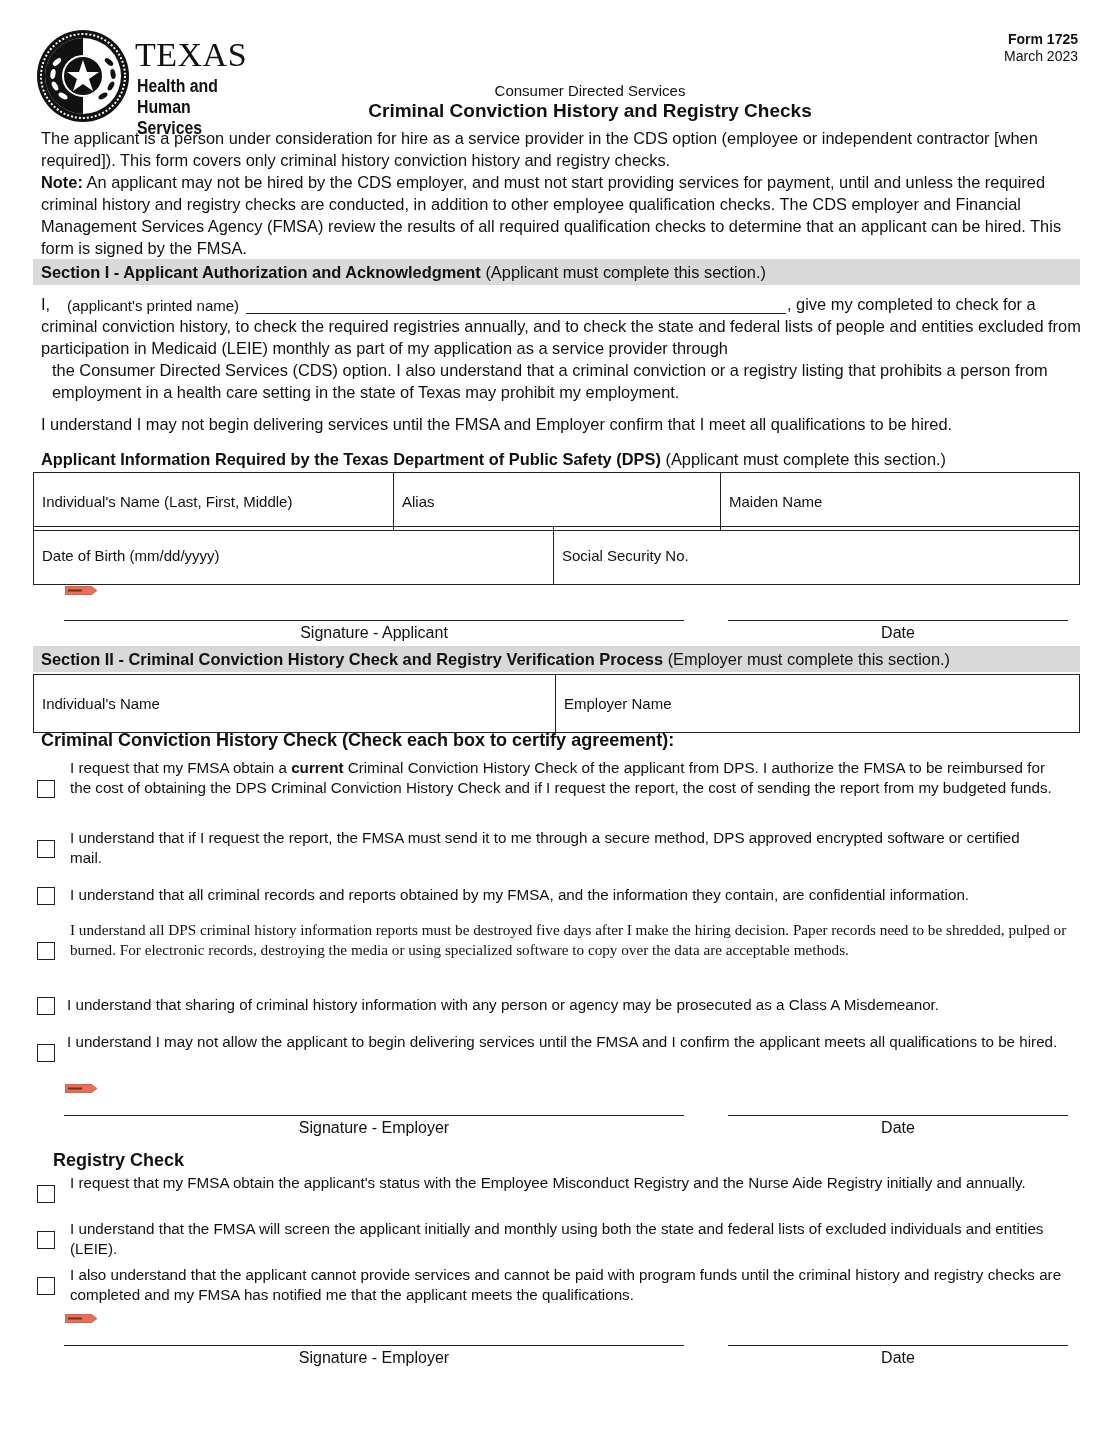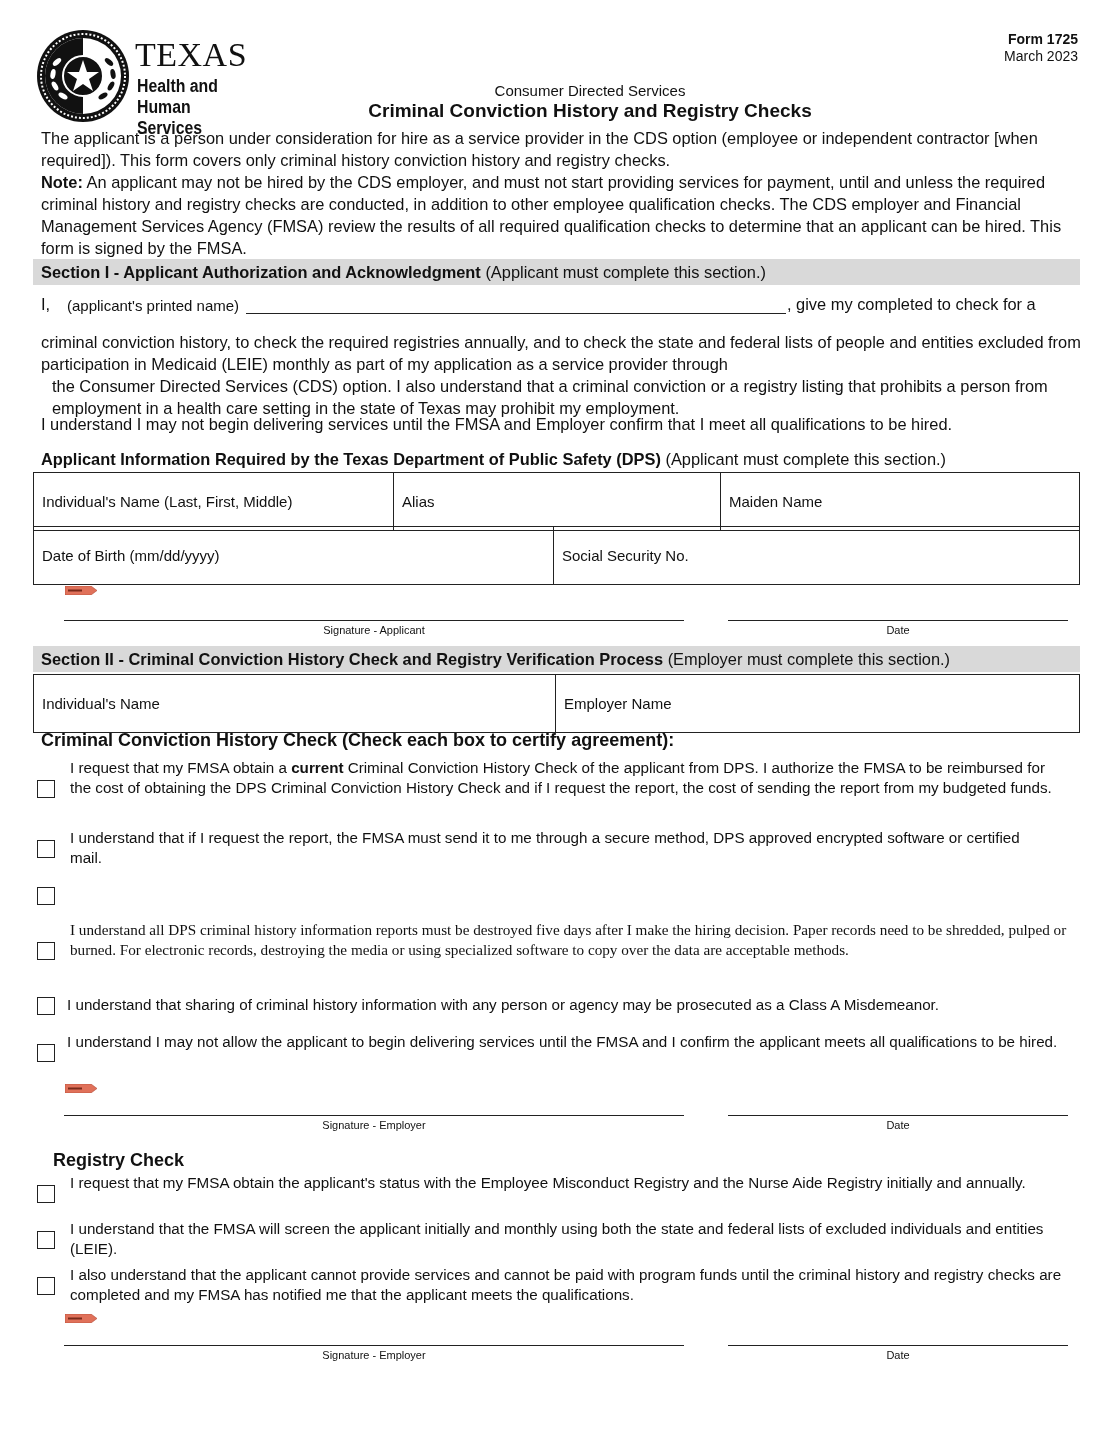--- a/index.html
+++ b/index.html
@@ -32,21 +32,21 @@
   .para { font-size: 16.4px; line-height: 22px; }
   .small { font-size: 15px; }
 
   .heading { font-size: 18px; font-weight: bold; }
 
   table.grid { border-collapse: collapse; position: absolute; }
   table.grid td { border: 1.5px solid #222; vertical-align: top; font-size: 15px; padding: 20px 8px;
                   box-sizing: border-box; }
 
   .sig-line { height: 0; border-top: 1.5px solid #222; }
-  .sig-label { font-size: 11px; text-align: center; }
+  .sig-label { font-size: 16px; text-align: center; }
 
   .sign-flag { width: 32px; height: 9px; }
 
   .cb-row { left: 37px; width: 1040px; }
   .cb { position: absolute; width: 18px; height: 18px; border: 1.5px solid #222; background: #fff; box-sizing: border-box; }
   .cb-text { position: absolute; font-size: 15.2px; line-height: 20px; }
 </style>
 </head>
 <body>
 
@@ -95,21 +95,21 @@
   <b>Section I  - Applicant Authorization and Acknowledgment</b><span> (Applicant must complete this section.)</span>
 </div>
 
 <div class="abs para" style="left:41px; top:293px; width:1040px;">
   <div style="position:relative; height:22px;">
     <span>I,</span>
     <span class="small" style="position:absolute; left:26px; top:2px;">(applicant's printed name)</span>
     <div style="position:absolute; left:205px; top:0; width:540px; height:20px; border-bottom:1.5px solid #222;"></div>
     <span style="position:absolute; left:746px; top:0;">, give my completed to check for a</span>
   </div>
-  <div style="width:1040px;margin-top:16px;">criminal conviction history, to check the required registries annually, and to check the state and federal lists of people and entities excluded from participation in Medicaid (LEIE) monthly as part of my application as a service provider through</div>
+  <div style="width:1040px;">criminal conviction history, to check the required registries annually, and to check the state and federal lists of people and entities excluded from participation in Medicaid (LEIE) monthly as part of my application as a service provider through</div>
   <div style="width:1010px;margin-left:11px;">the Consumer Directed Services (CDS) option. I also understand that a criminal conviction or a registry listing that prohibits a person from employment in a health care setting in the state of Texas may prohibit my employment.</div>
 </div>
 
 <div class="abs para" style="left:41px; top:413px; width:1045px;">I understand I may not begin delivering services until the FMSA and Employer confirm that I meet all qualifications to be hired.</div>
 
 <div class="abs" style="left:41px; top:450px; width:1045px; font-size:16.4px;">
   <b>Applicant Information Required by the Texas Department of Public Safety (DPS)</b><span> (Applicant must complete this section.)</span>
 </div>
 
 <table class="grid" style="left:33px; top:472px; width:1047px;">
@@ -158,20 +158,21 @@
 <div class="abs cb-row" style="top:758px; height:60px;">
   <div class="cb" style="left:0; top:22px;"></div>
   <div class="cb-text" style="left:33px; top:0; width:1000px;"><span>I request that my FMSA obtain a </span><b>current</b><span> Criminal Conviction History Check of the applicant from DPS. I authorize the FMSA to be reimbursed for the cost of obtaining the DPS Criminal Conviction History Check and if I request the report, the cost of sending the report from my budgeted funds.</span></div>
 </div>
 <div class="abs cb-row" style="top:828px; height:40px;">
   <div class="cb" style="left:0; top:12px;"></div>
   <div class="cb-text" style="left:33px; top:0; width:980px;">I understand that if I request the report, the FMSA must send it to me through a secure method, DPS approved encrypted software or certified mail.</div>
 </div>
 <div class="abs cb-row" style="top:885px; height:22px;">
   <div class="cb" style="left:0; top:2px;"></div>
+  <div class="cb-text" style="left:33px; top:0; width:1005px;">I understand that all criminal records and reports obtained by my FMSA, and the information they contain, are confidential information.</div>
 </div>
 <div class="abs cb-row" style="top:920px; height:60px;">
   <div class="cb" style="left:0; top:22px;"></div>
   <div class="cb-text" style="left:33px; top:0; width:1005px;font-family:Liberation Serif, serif;">I understand all DPS criminal history information reports must be destroyed five days after I make the hiring decision.  Paper records need to be  shredded, pulped or burned. For electronic records, destroying the media or using specialized software to copy over the data are acceptable methods.</div>
 </div>
 <div class="abs cb-row" style="top:995px; height:22px;">
   <div class="cb" style="left:0; top:2px;"></div>
   <div class="cb-text" style="left:30px; top:0; width:1010px;">I understand that sharing of criminal history information with any person or agency may be prosecuted as a Class A Misdemeanor.</div>
 </div>
 <div class="abs cb-row" style="top:1032px; height:40px;">

